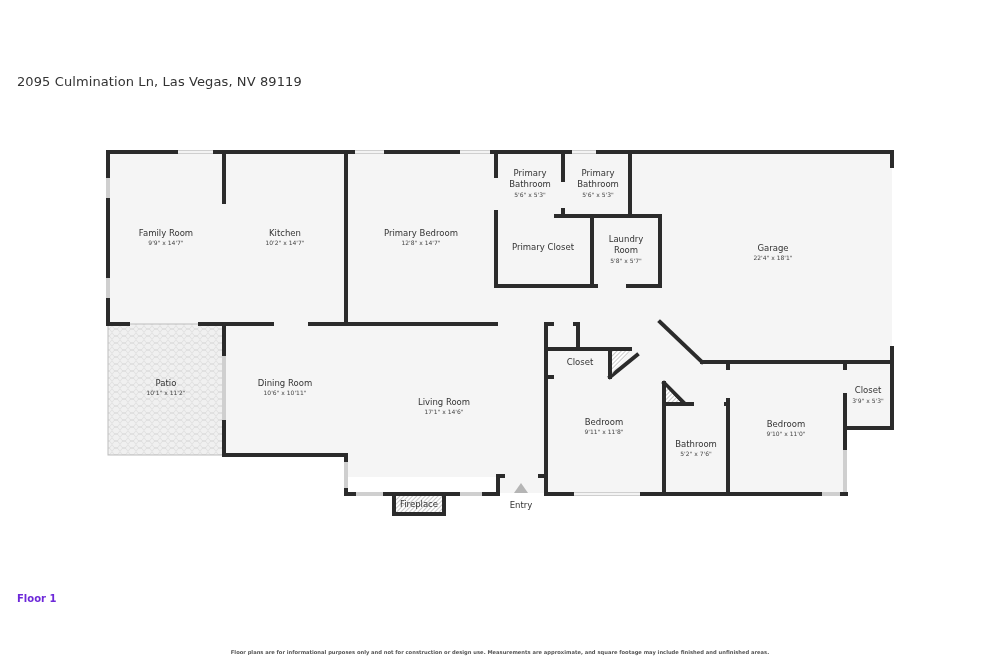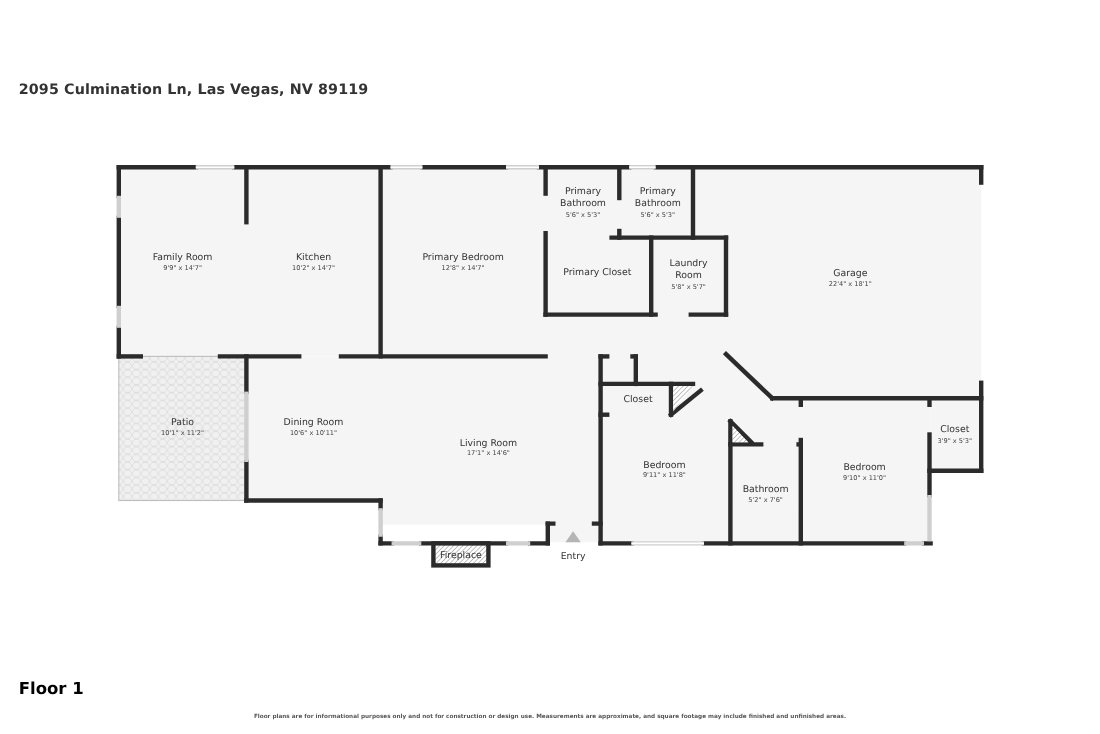--- a/index.html
+++ b/index.html
@@ -1,18 +1,18 @@
 <!DOCTYPE html>
 <html><head>
 <meta charset="utf-8">
 <style>
   html, body { margin: 0; padding: 0; background: #ffffff; }
   body { width: 1000px; height: 667px; position: relative; overflow: hidden; font-family: "DejaVu Sans", "Liberation Sans", sans-serif; }
-  .address { position: absolute; left: 17px; top: 74px; font-size: 13px; font-weight: bold; color: #333333; letter-spacing: 0.1px; }
-  .floor-label { position: absolute; left: 17px; top: 593px; font-size: 15px; font-weight: bold; color: #000000; margin-top: 24px; }
+  .address { position: absolute; left: 17px; top: 74px; font-size: 13px; font-weight: normal; color: #333333; letter-spacing: 0.1px; }
+  .floor-label { position: absolute; left: 17px; top: 593px; font-size: 10px; font-weight: bold; color: #6d28d9; }
   .disclaimer { position: absolute; left: 0; width: 1000px; top: 649px; text-align: center; font-size: 5.2px; font-weight: bold; color: #555555; }
   svg { position: absolute; left: 0; top: 0; }
   .room-name { font-family: "DejaVu Sans", "Liberation Sans", sans-serif; font-size: 8.5px; fill: #333333; text-anchor: middle; }
   .room-dim { font-family: "DejaVu Sans", "Liberation Sans", sans-serif; font-size: 6px; fill: #444444; text-anchor: middle; }
   .wall { stroke: #2b2b2b; stroke-width: 4; fill: none; stroke-linecap: square; }
   .window { stroke: #cfcfcf; stroke-width: 4; fill: none; }
   .window-inner { stroke: #ffffff; stroke-width: 1.5; fill: none; }
 </style>
 </head>
 <body>

